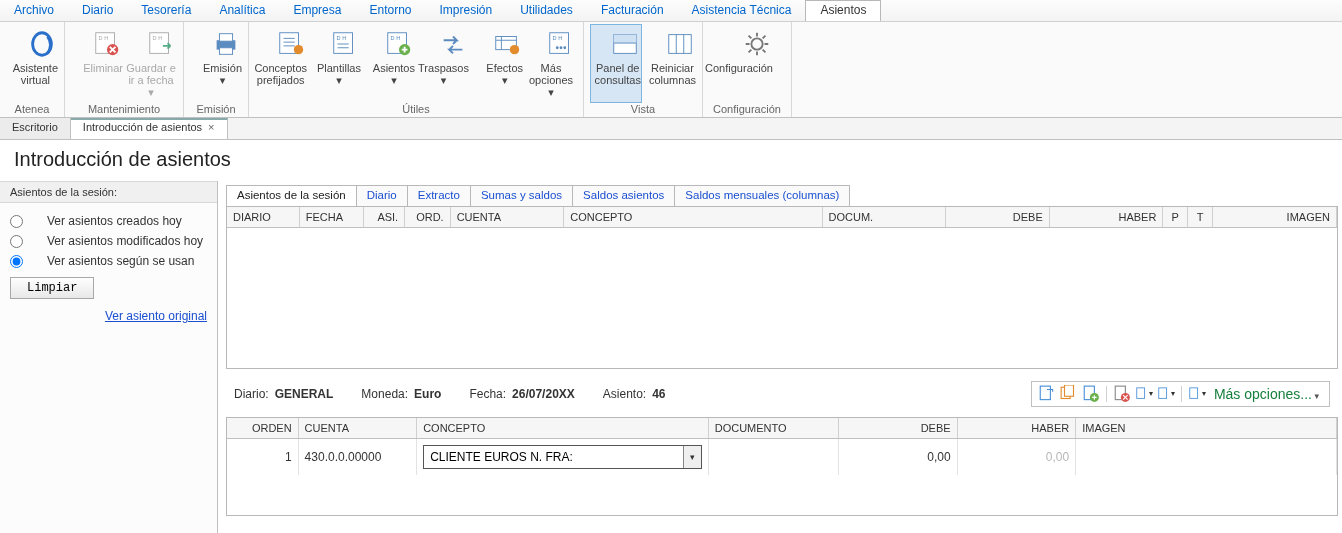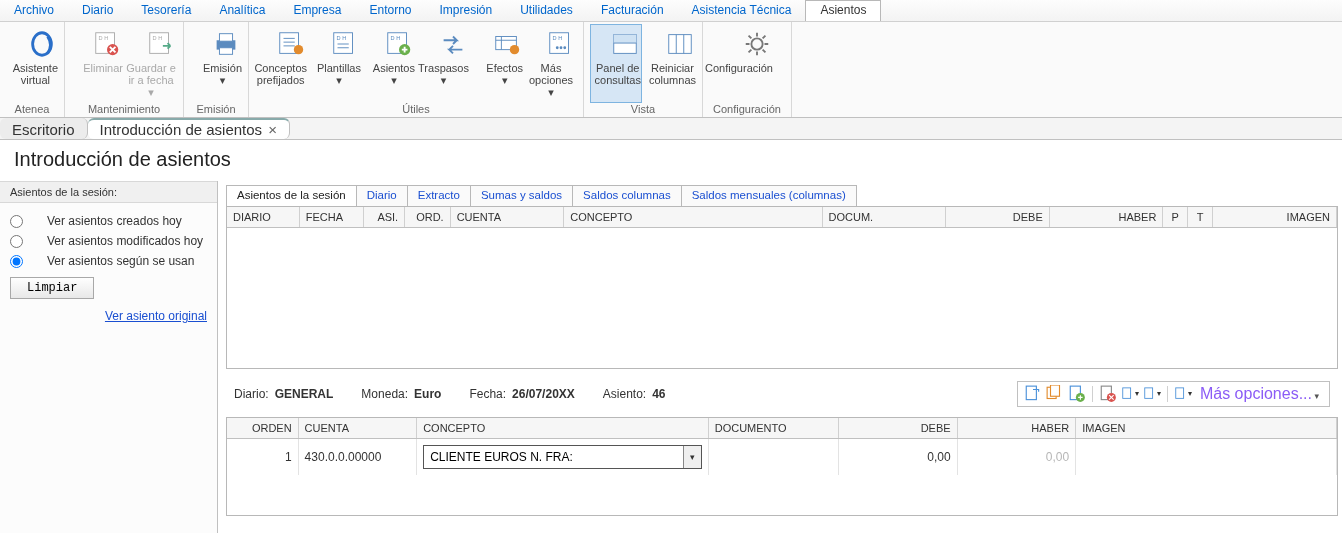--- a/index.html
+++ b/index.html
@@ -19,21 +19,21 @@
 .ribbonbtn.active { background: #d6e6f5; border:1px solid #7eb4e0; padding-top:3px; }
 .ribbonbtn .ico { width: 32px; height: 32px; margin-bottom: 2px; display:flex; align-items:center; justify-content:center; }
 .ribbonbtn .lbl { white-space: pre-line; }
 .grouplabel { font-size: 11px; color: #666; text-align: center; padding: 0 4px 2px; }
 
 
 .ico svg { width: 30px; height: 30px; }
 
 
 .doctabs { display:flex; border-bottom:1px solid #c0c0c0; background:#f4f4f4; height:22px; }
-.doctab { padding:3px 12px; border-right:1px solid #c0c0c0; background:#ececec; font-size:15px; cursor:default;border-radius:6px; }
+.doctab { padding:3px 12px; border-right:1px solid #c0c0c0; background:#ececec; font-size:11px; cursor:default; }
 .doctab.active{ background:#fff; border-top:2px solid #8aa; padding-top:1px;}
 .doctab .close{ margin-left:6px; color:#666; }
 
 h1.pagetitle{ font-size:20px; font-weight:400; padding:8px 14px 10px; color:#222;}
 
 
 .split { display:flex; }
 .leftpanel{ width:218px; border-right:1px solid #c0c0c0; padding:0 10px 10px; background:#fcfcfc; min-height:360px;}
 .leftpanel .hdr{ font-size:11px; background:#f0f0f0; margin:0 -10px 8px; padding:4px 10px; border-top:1px solid #d8d8d8; border-bottom:1px solid #d8d8d8;}
 .radiorow{ display:flex; align-items:center; gap:24px; padding:3px 0; font-size:12px;}
@@ -56,21 +56,21 @@
 .grid th.c{text-align:center;}
 .grid tbody td{ height:140px; border:none;}
 
 
 .infoline{ display:flex; align-items:center; gap:28px; padding:12px 8px 10px; font-size:12px; margin-left:4px; }
 .infoline .lab{ color:#333;}
 .infoline .val{ font-weight:600; margin-left:6px;}
 .toolbar{ display:flex; align-items:center; gap:4px; border:1px solid #c0c0c0; padding:3px 6px; margin-left:auto; background:#fff;}
 .tb-ico{ width:18px; height:18px; display:flex; align-items:center; justify-content:center; cursor:default;}
 .tb-sep{ width:1px; height:16px; background:#d0d0d0; margin:0 2px;}
-.tb-more{ font-size:16px; color:#8b5cf6; padding:0 4px; cursor:default;}
+.tb-more{ font-size:14px; color:#15803d; padding:0 4px; cursor:default;}
 .tb-more::after{content:" ▾"; font-size:9px; color:#555;}
 
 
 .grid2{ border:1px solid #b8b8b8; margin-left:4px;}
 .grid2 table{ width:100%; border-collapse:collapse; table-layout:fixed;}
 .grid2 th{ background:#f6f6f6; border-right:1px solid #d0d0d0; border-bottom:1px solid #c0c0c0; font-weight:400; font-size:11px; padding:4px 6px; text-align:left;}
 .grid2 th.r{text-align:right;}
 .grid2 td{ border-right:1px solid #e3e3e3; padding:4px 6px; font-size:12px; height:24px;}
 .grid2 td.r{ text-align:right;}
 .grid2 .editcell{ padding:6px;}
@@ -302,21 +302,21 @@
     <div style="clear:both"></div>
     <a class="linktext">Ver asiento original</a>
   </div>
 
   <div class="rightpanel">
     <div class="sesstabs" id="sesstabs">
         <div class="sesstab active">Asientos de la sesión</div>
         <div class="sesstab">Diario</div>
         <div class="sesstab">Extracto</div>
         <div class="sesstab">Sumas y saldos</div>
-        <div class="sesstab">Saldos columnas</div>
+        <div class="sesstab">Saldos asientos</div>
         <div class="sesstab">Saldos mensuales (columnas)</div>
       </div>
 
     <div class="grid">
       <table>
         <colgroup id="upcols">
             <col style="width: 70px;">
             <col style="width: 62px;">
             <col style="width: 40px;">
             <col style="width: 44px;">

